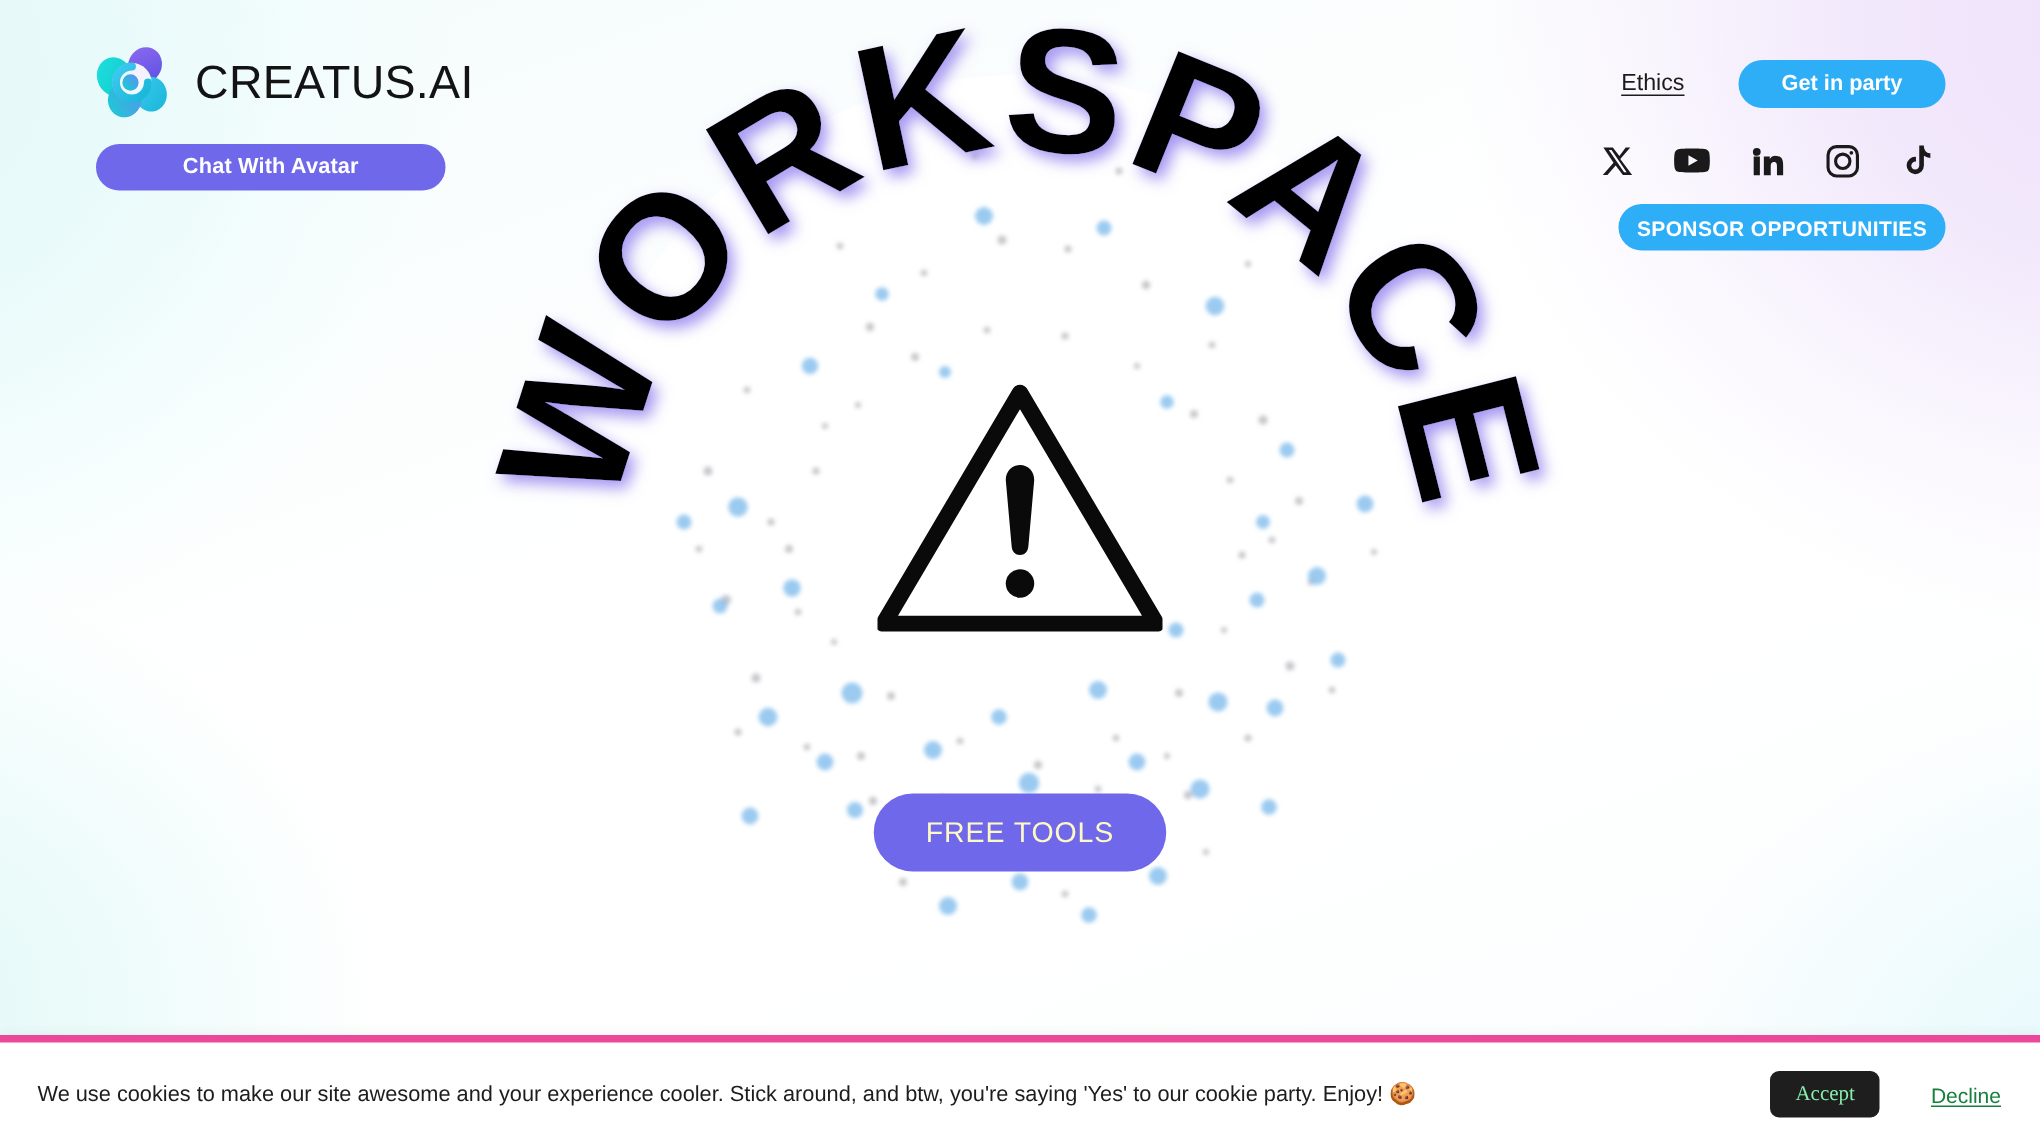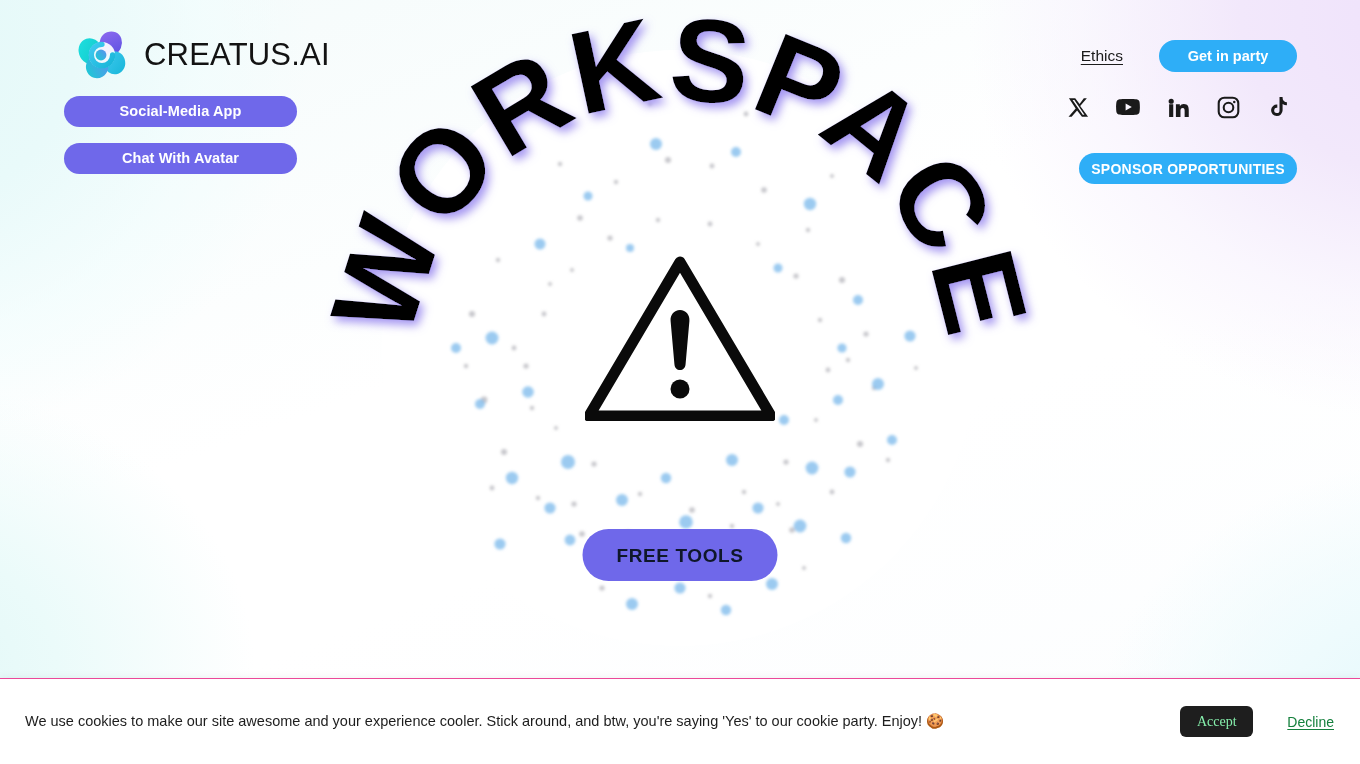--- a/index.html
+++ b/index.html
@@ -34,21 +34,21 @@
   .header {
     position: absolute;
     top: 0; left: 0; right: 0;
     height: 190px;
     z-index: 20;
   }
 
   
   .logo-block {
     position: absolute;
-    left: 70px;
+    left: 56px;
     top: 24px;
     display: flex;
     align-items: center;
     gap: 12px;
   }
   .logo-mark {
     width: 62px;
     height: 62px;
     flex: none;
     display: block;
@@ -149,21 +149,21 @@
     color: #1a1a1a;
   }
   .social-icon svg { display: block; }
 
   .btn-sponsor {
     width: 218px;
     height: 31px;
     font-size: 14px;
     font-weight: 700;
     letter-spacing: 0.25px;
-    margin-top: 33px;
+    margin-top: 16px;
   }
 
   
   .hero {
     position: absolute;
     left: 0; right: 0;
     top: 0;
     height: 695px;
     z-index: 5;
     overflow: hidden;
@@ -227,39 +227,39 @@
   .btn-free-tools {
     position: absolute;
     left: 50%;
     top: 529px;
     transform: translateX(-50%);
     width: 195px;
     height: 52px;
     border: none;
     border-radius: 40px;
     background: #6f68ea;
-    color: #0f172a;
+    color: #fef9c3;
     font-size: 19px;
-    font-weight: 700;
+    font-weight: 400;
     letter-spacing: 0.6px;
     cursor: pointer;
     font-family: "Liberation Sans", sans-serif;
     display: flex;
     align-items: center;
     justify-content: center;
     line-height: 1;
   }
 
   
   .cookie-banner {
     position: absolute;
     left: 0; right: 0; bottom: 0;
-    height: 86px;
+    height: 74px;
     background: #ffffff;
-    border-top: 1px solid #ec4899;
+    border-top: 5px solid #ec4899;
     box-shadow: 0 -2px 7px rgba(0,0,0,0.045);
     display: flex;
     align-items: center;
     z-index: 60;
   }
   .cookie-text {
     position: absolute;
     left: 25px;
     font-size: 14.5px;
     color: #1d1d1d;
@@ -475,21 +475,20 @@
       <ellipse cx="46" cy="40" rx="11" ry="12" fill="url(#gBlue)" transform="rotate(-8 46 40)"></ellipse>
       <ellipse cx="28" cy="44" rx="11.5" ry="12" fill="url(#gMix)" transform="rotate(16 28 44)"></ellipse>
       <circle cx="33" cy="32" r="13.5" fill="#ffffff" opacity="0.92"></circle>
       <path d="M44 32 A11 11 0 1 1 33 21" fill="none" stroke="url(#gBlue)" stroke-width="5.5" stroke-linecap="round"></path>
       <circle cx="32" cy="32" r="5.6" fill="url(#gMix)"></circle>
     </svg>
     <span class="logo-word">CREATUS.AI</span>
   </div>
 
   <div class="left-pills">
-    <button class="pill-purple">Social-Media App</button>
     <button class="pill-purple">Chat With Avatar</button>
   </div>
 
   <div class="right-nav">
 
     <div class="nav-row-1">
       <a class="ethics-link">Ethics</a>
       <button class="btn-blue btn-get-in-touch">Get in party</button>
     </div>
 

